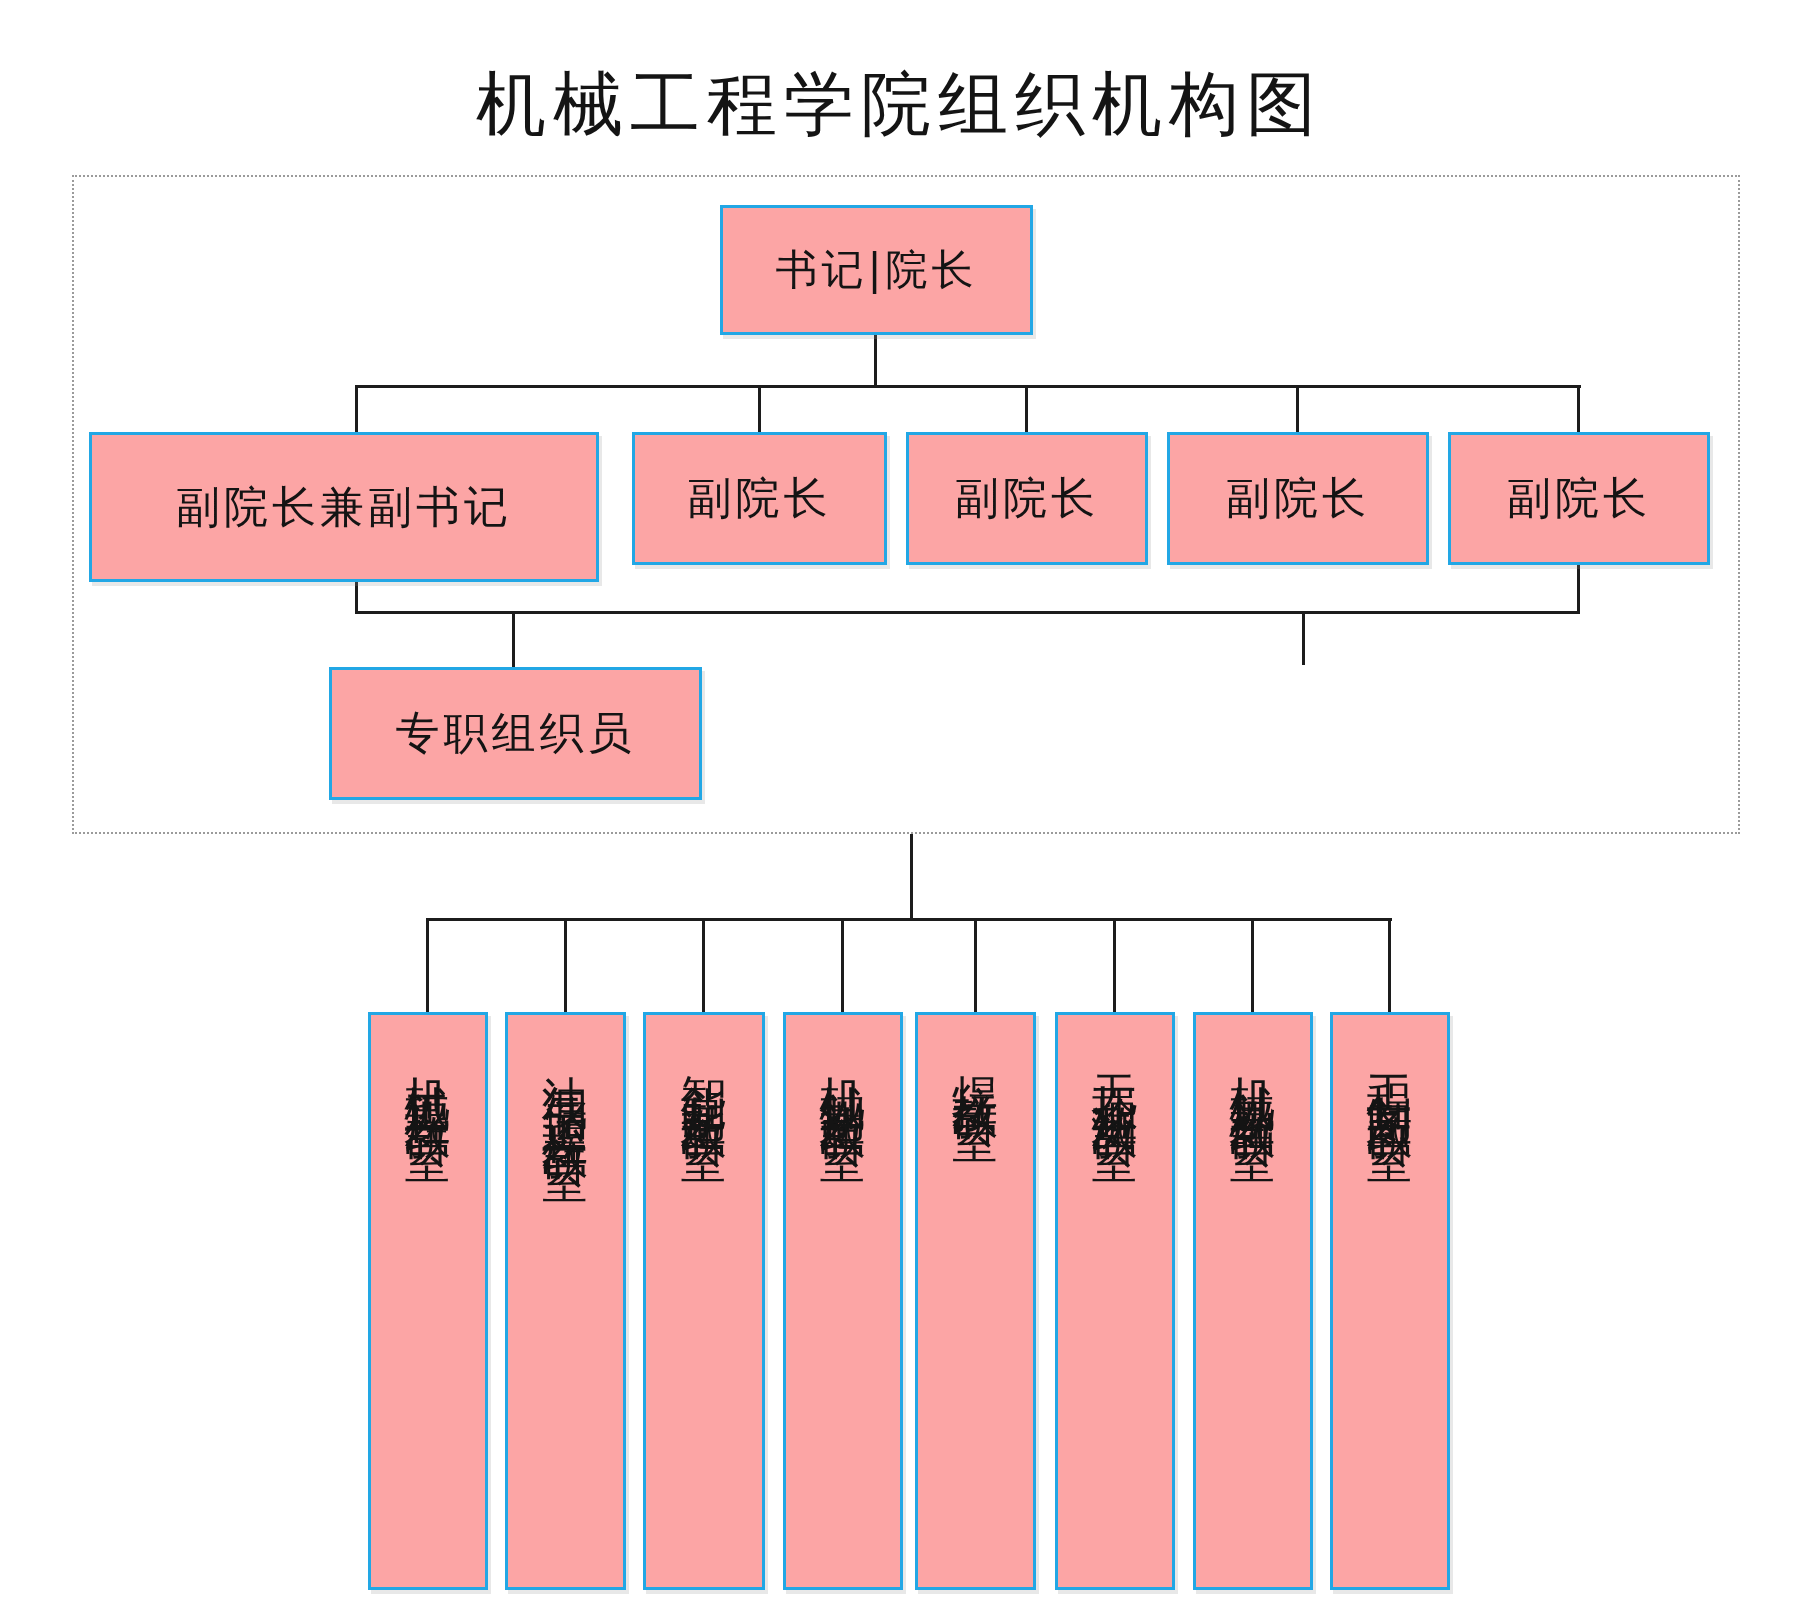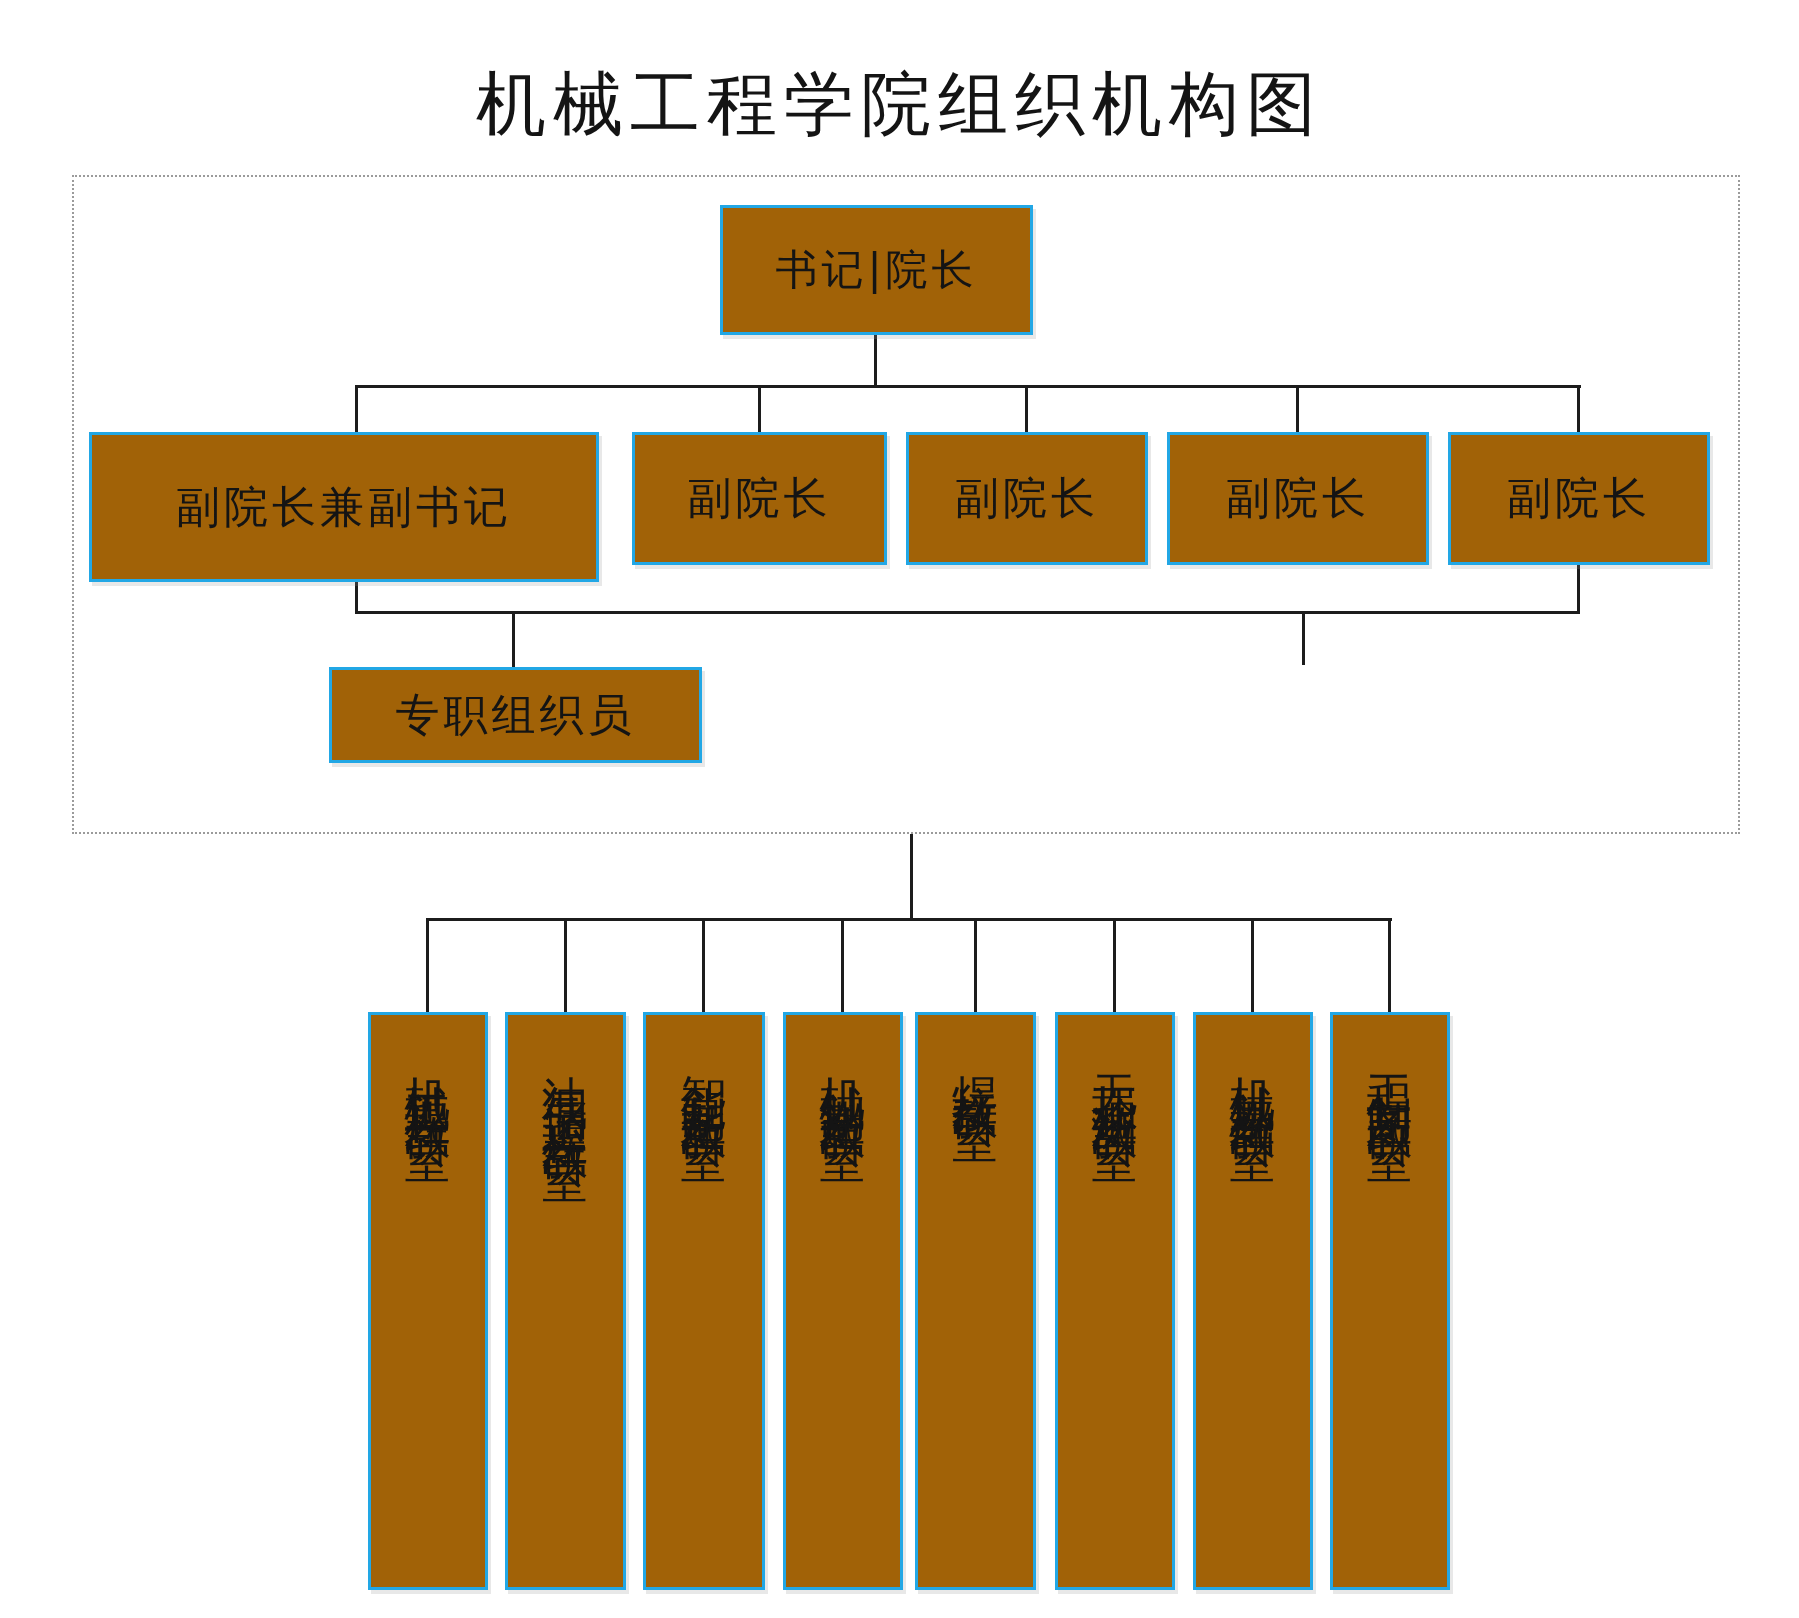--- a/index.html
+++ b/index.html
@@ -23,21 +23,21 @@
     font-size:70px;letter-spacing:7px;font-weight:500;
     color:var(--text);
   }
   .dotted-frame{
     position:absolute;left:72px;top:175px;width:1668px;height:659px;
     border:2px dotted var(--dotted_border);
     box-sizing:border-box;
   }
   .box{
     position:absolute;
-    background:#a16207;
+    background:#fca5a5;
     border:3px solid var(--box_border);
     box-sizing:border-box;
     display:flex;align-items:center;justify-content:center;
     box-shadow:3px 4px 0 rgba(150,150,150,0.22);
     text-align:center;
   }
   .hbox{font-size:44px;letter-spacing:4px;white-space:nowrap;}
   .vbox{
     writing-mode:vertical-rl;text-orientation:upright;
     justify-content:flex-start;
@@ -48,21 +48,21 @@
   .hline{height:3px;}
   .vline{width:3px;}
 
   
   .b-leader {left:720px; top:205px; width:313px; height:130px; font-size:42px;}
   .b-dep0   {left:89px; top:432px; width:510px; height:150px;}
   .b-dep1   {left:632px; top:432px; width:255px; height:133px;}
   .b-dep2   {left:906px; top:432px; width:242px; height:133px;}
   .b-dep3   {left:1167px;top:432px; width:262px; height:133px;}
   .b-dep4   {left:1448px;top:432px; width:262px; height:133px;}
-  .b-staff0 {left:329px; top:667px; width:373px; height:96px;}
+  .b-staff0 {left:329px; top:667px; width:373px; height:133px;}
   .b-staff1 {left:1118px;top:665px; width:372px; height:137px;}
   .b-d0{left:368px; width:120px;}
   .b-d1{left:505px; width:121px;}
   .b-d2{left:643px; width:122px;}
   .b-d3{left:783px; width:120px;}
   .b-d4{left:915px; width:121px;}
   .b-d5{left:1055px;width:120px;}
   .b-d6{left:1193px;width:120px;}
   .b-d7{left:1330px;width:120px;}
   .dept{top:1012px;height:578px;}

